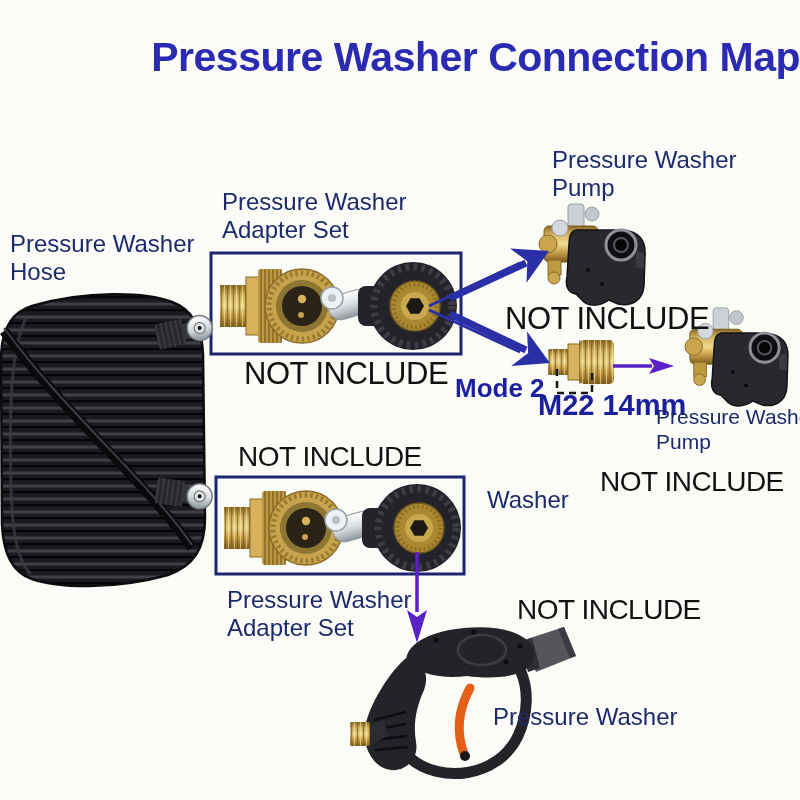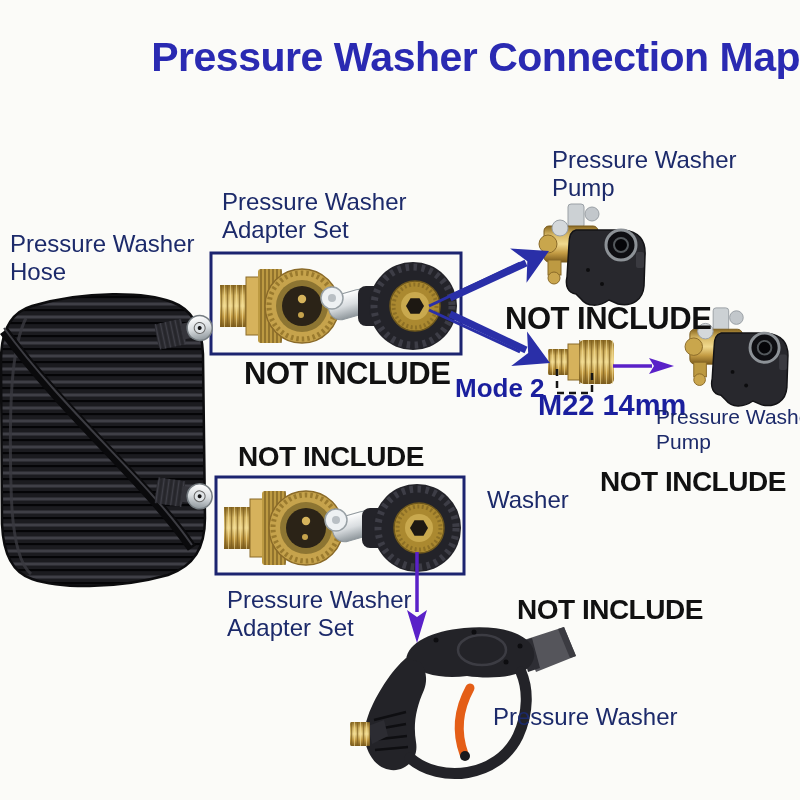--- a/index.html
+++ b/index.html
@@ -23,21 +23,21 @@
     position:absolute;left:0;top:34px;width:800px;text-align:right;
     font-size:41px;font-weight:bold;color:var(--title-blue);letter-spacing:-0.5px;
   }
   .lbl{
     position:absolute;font-weight:normal;color:var(--label-navy);
     line-height:1.17;white-space:nowrap;font-size:24px;
   }
   .lbl span{display:block;}
   .lbl.small{font-size:21px;}
   .ni{
-    position:absolute;font-weight:bold;color:var(--not-include-black);
+    position:absolute;font-weight:normal;color:var(--not-include-black);
     letter-spacing:-0.5px;white-space:nowrap;font-size:28px;
   }
   .ni.big{font-size:31px;}
   .mode{
     position:absolute;font-weight:bold;color:var(--mode-blue);white-space:nowrap;
   }
 </style>
 </head>
 <body>
 

